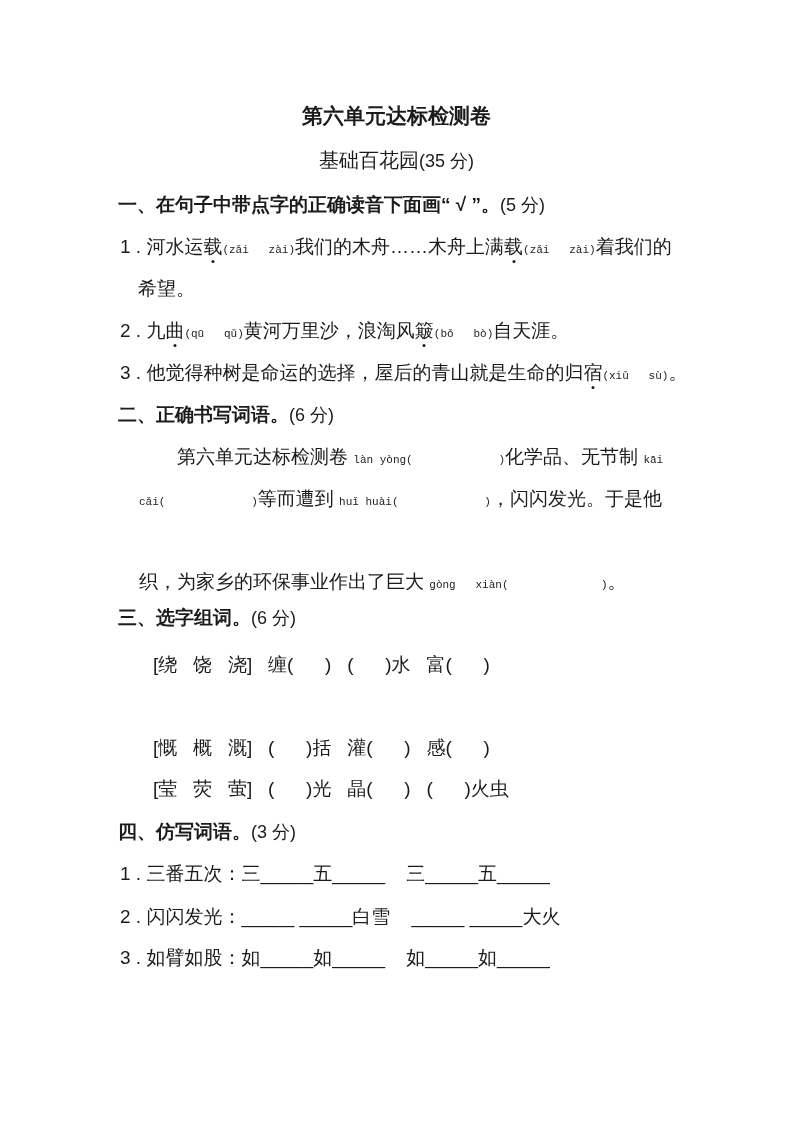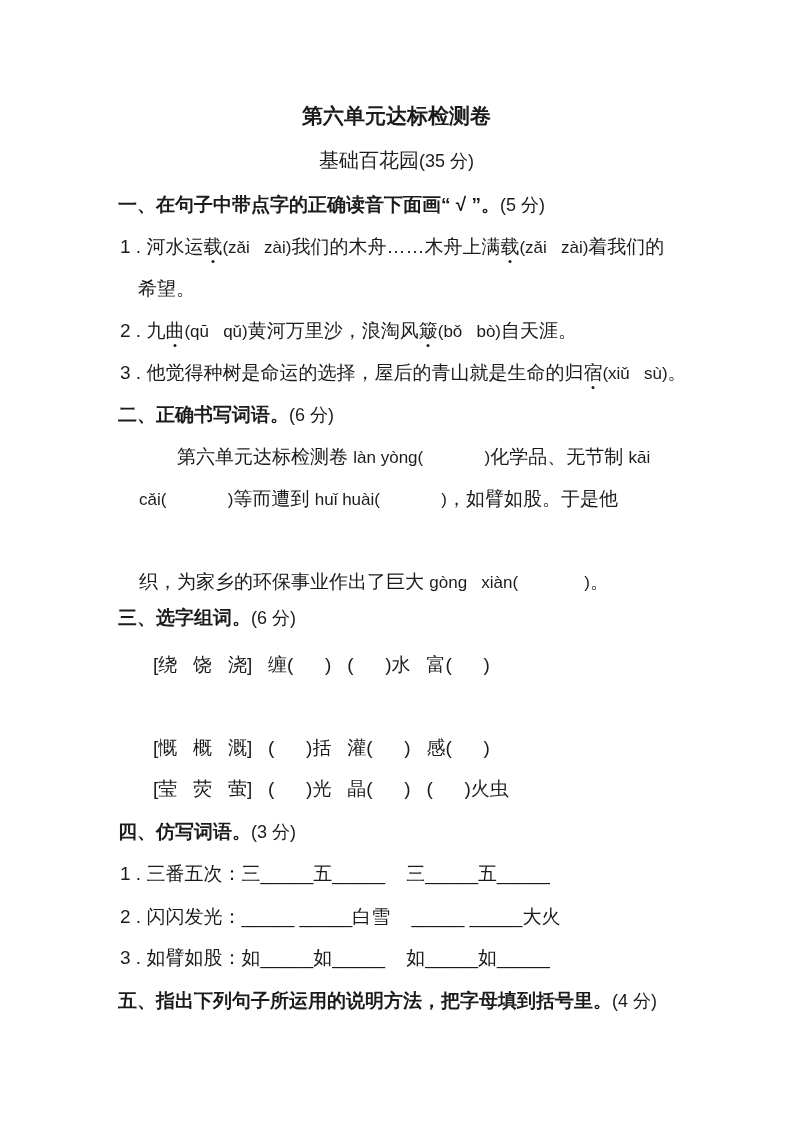--- a/index.html
+++ b/index.html
@@ -14,21 +14,21 @@
   .line{
     position:absolute;
     white-space:pre;
     font-size:19px;
     line-height:26px;
   }
   .center{left:0;width:100%;text-align:center;}
   .title{font-size:21px;}
   .subtitle{font-size:20px;}
   .b{font-weight:bold;}
-  .py{font-family:Liberation Sans, sans-serif;font-size:17px;}
+  .py{font-family:Liberation Mono, monospace;font-size:11px;}
   .score{font-family:Liberation Sans, sans-serif;font-size:18px;}
   .dot{position:relative;display:inline-block;}
   .dot::after{
     content:"";
     position:absolute;
     left:50%;bottom:-3px;
     width:3px;height:3px;
     background:#1b1b1b;border-radius:50%;
     transform:translateX(-50%);
   }
@@ -42,28 +42,27 @@
   <div class="line center subtitle" style="top:147px"><span>基础百花园</span><span class="score">(35 分)</span></div>
 
   <div class="line" style="left:118px;top:192px"><span class="b">一、在句子中带点字的正确读音下面画“ √ ”。</span><span class="score">(5 分)</span></div>
   <div class="line" style="left:120px;top:234px"><span>1 . 河水运</span><span class="dot">载</span><span class="py">(zǎi   zài)</span><span>我们的木舟……木舟上满</span><span class="dot">载</span><span class="py">(zǎi   zài)</span><span>着我们的</span></div>
   <div class="line" style="left:138px;top:276px"><span>希望。</span></div>
   <div class="line" style="left:120px;top:318px"><span>2 . 九</span><span class="dot">曲</span><span class="py">(qū   qǔ)</span><span>黄河万里沙，浪淘风</span><span class="dot">簸</span><span class="py">(bǒ   bò)</span><span>自天涯。</span></div>
   <div class="line" style="left:120px;top:360px"><span>3 . 他觉得种树是命运的选择，屋后的青山就是生命的归</span><span class="dot">宿</span><span class="py">(xiǔ   sù)</span><span>。</span></div>
 
   <div class="line" style="left:118px;top:402px"><span class="b">二、正确书写词语。</span><span class="score">(6 分)</span></div>
   <div class="line" style="left:177px;top:444px"><span>第六单元达标检测卷 </span><span class="py">làn yòng(             )</span><span>化学品、无节制 </span><span class="py">kāi</span></div>
-  <div class="line" style="left:139px;top:486px"><span class="py">cǎi(             )</span><span>等而遭到 </span><span class="py">huǐ huài(             )</span><span>，如臂如股。于是他</span></div>
+  <div class="line" style="left:139px;top:486px"><span class="py">cǎi(             )</span><span>等而遭到 </span><span class="py">huǐ huài(             )</span><span>，闪闪发光。于是他</span></div>
   <div class="line" style="left:139px;top:569px"><span>织，为家乡的环保事业作出了巨大 </span><span class="py">gòng   xiàn(              )</span><span>。</span></div>
 
   <div class="line" style="left:118px;top:605px"><span class="b">三、选字组词。</span><span class="score">(6 分)</span></div>
   <div class="line" style="left:153px;top:652px"><span>[绕   饶   浇]   缠(      )   (      )水   富(      )</span></div>
   <div class="line" style="left:153px;top:776px"><span>[莹   荧   萤]   (      )光   晶(      )   (      )火虫</span></div>
   <div class="line" style="left:153px;top:735px"><span>[慨   概   溉]   (      )括   灌(      )   感(      )</span></div>
 
   <div class="line" style="left:118px;top:819px"><span class="b">四、仿写词语。</span><span class="score">(3 分)</span></div>
   <div class="line" style="left:120px;top:861px"><span>1 . 三番五次：三_____五_____    三_____五_____</span></div>
   <div class="line" style="left:120px;top:904px"><span>2 . 闪闪发光：_____ _____白雪    _____ _____大火</span></div>
   <div class="line" style="left:120px;top:945px"><span>3 . 如臂如股：如_____如_____    如_____如_____</span></div>
 
-  <div class="line" style="left:118px;top:988px"><span class="b">五、指出下列句子所运用的说明方法，把字母填到括号里。</span><span class="score">(4 分)</span></div>
 
 </div>
 
 </body></html>

